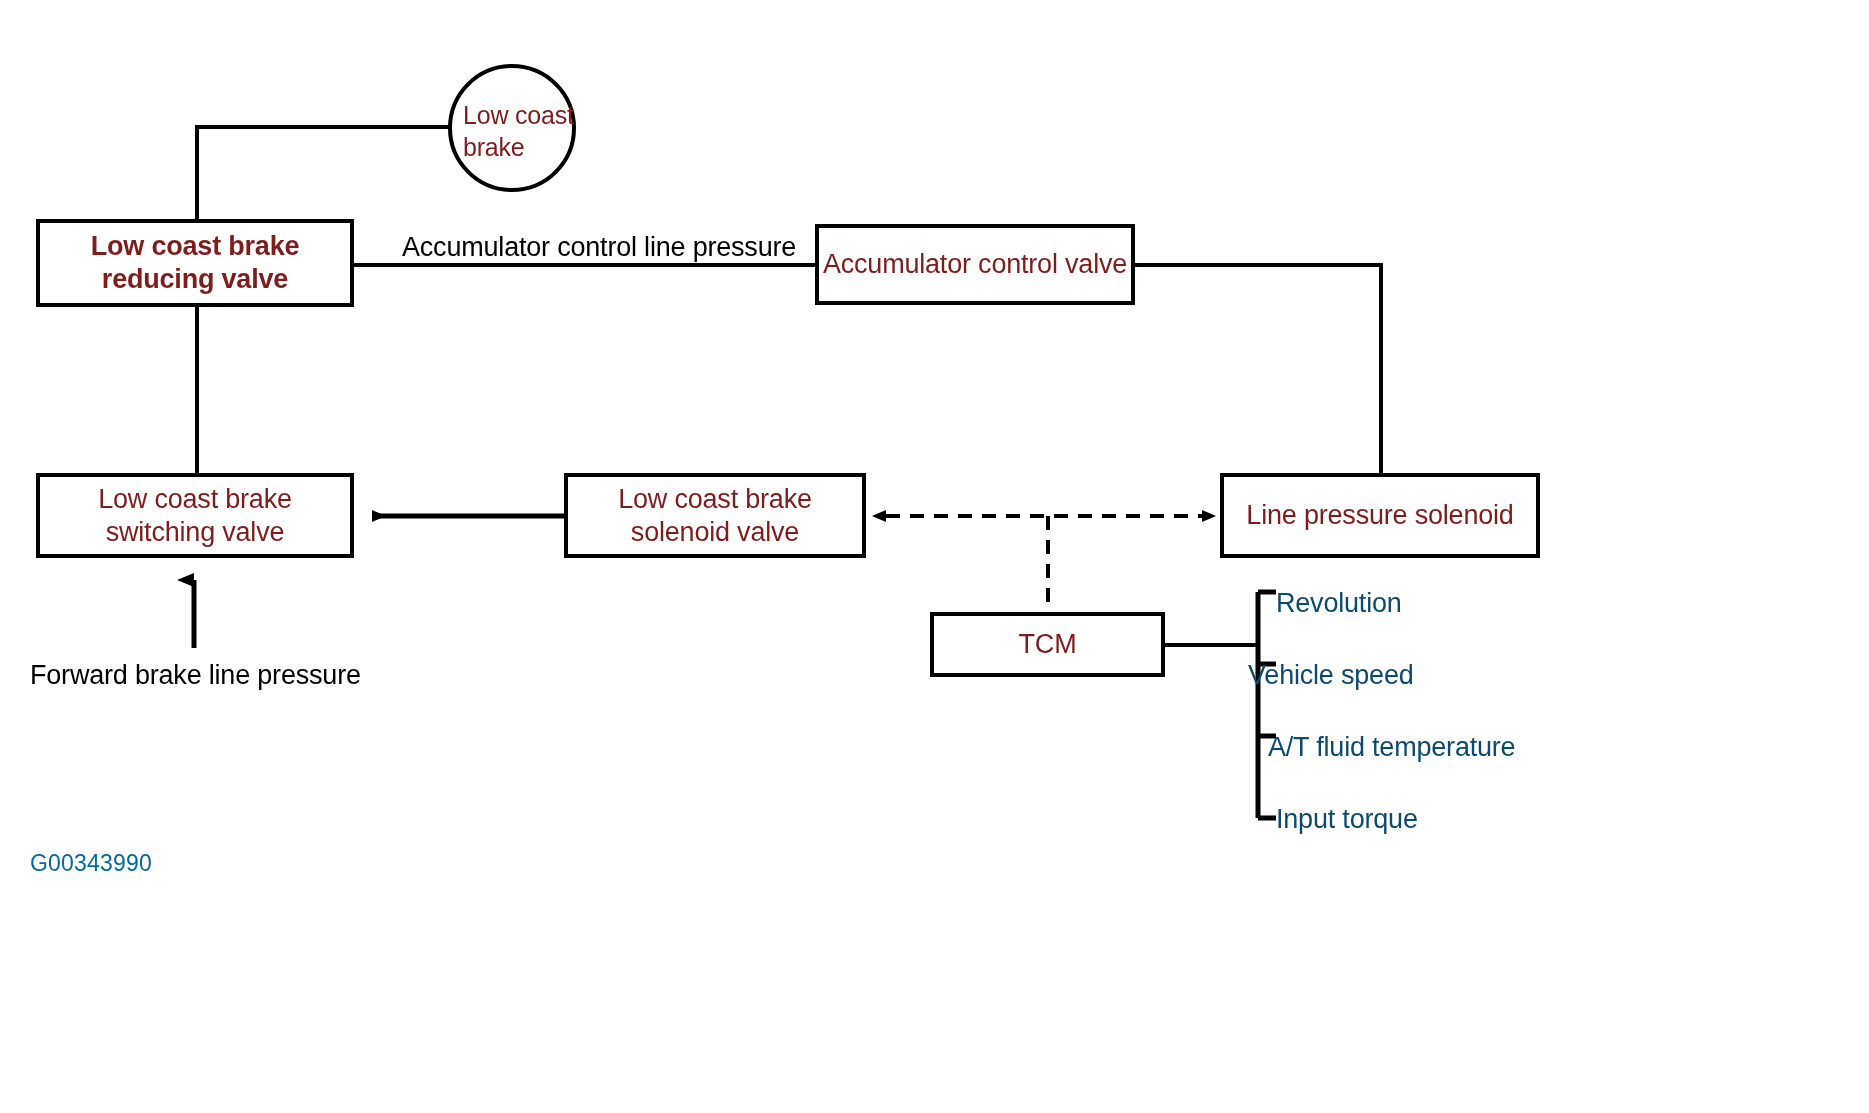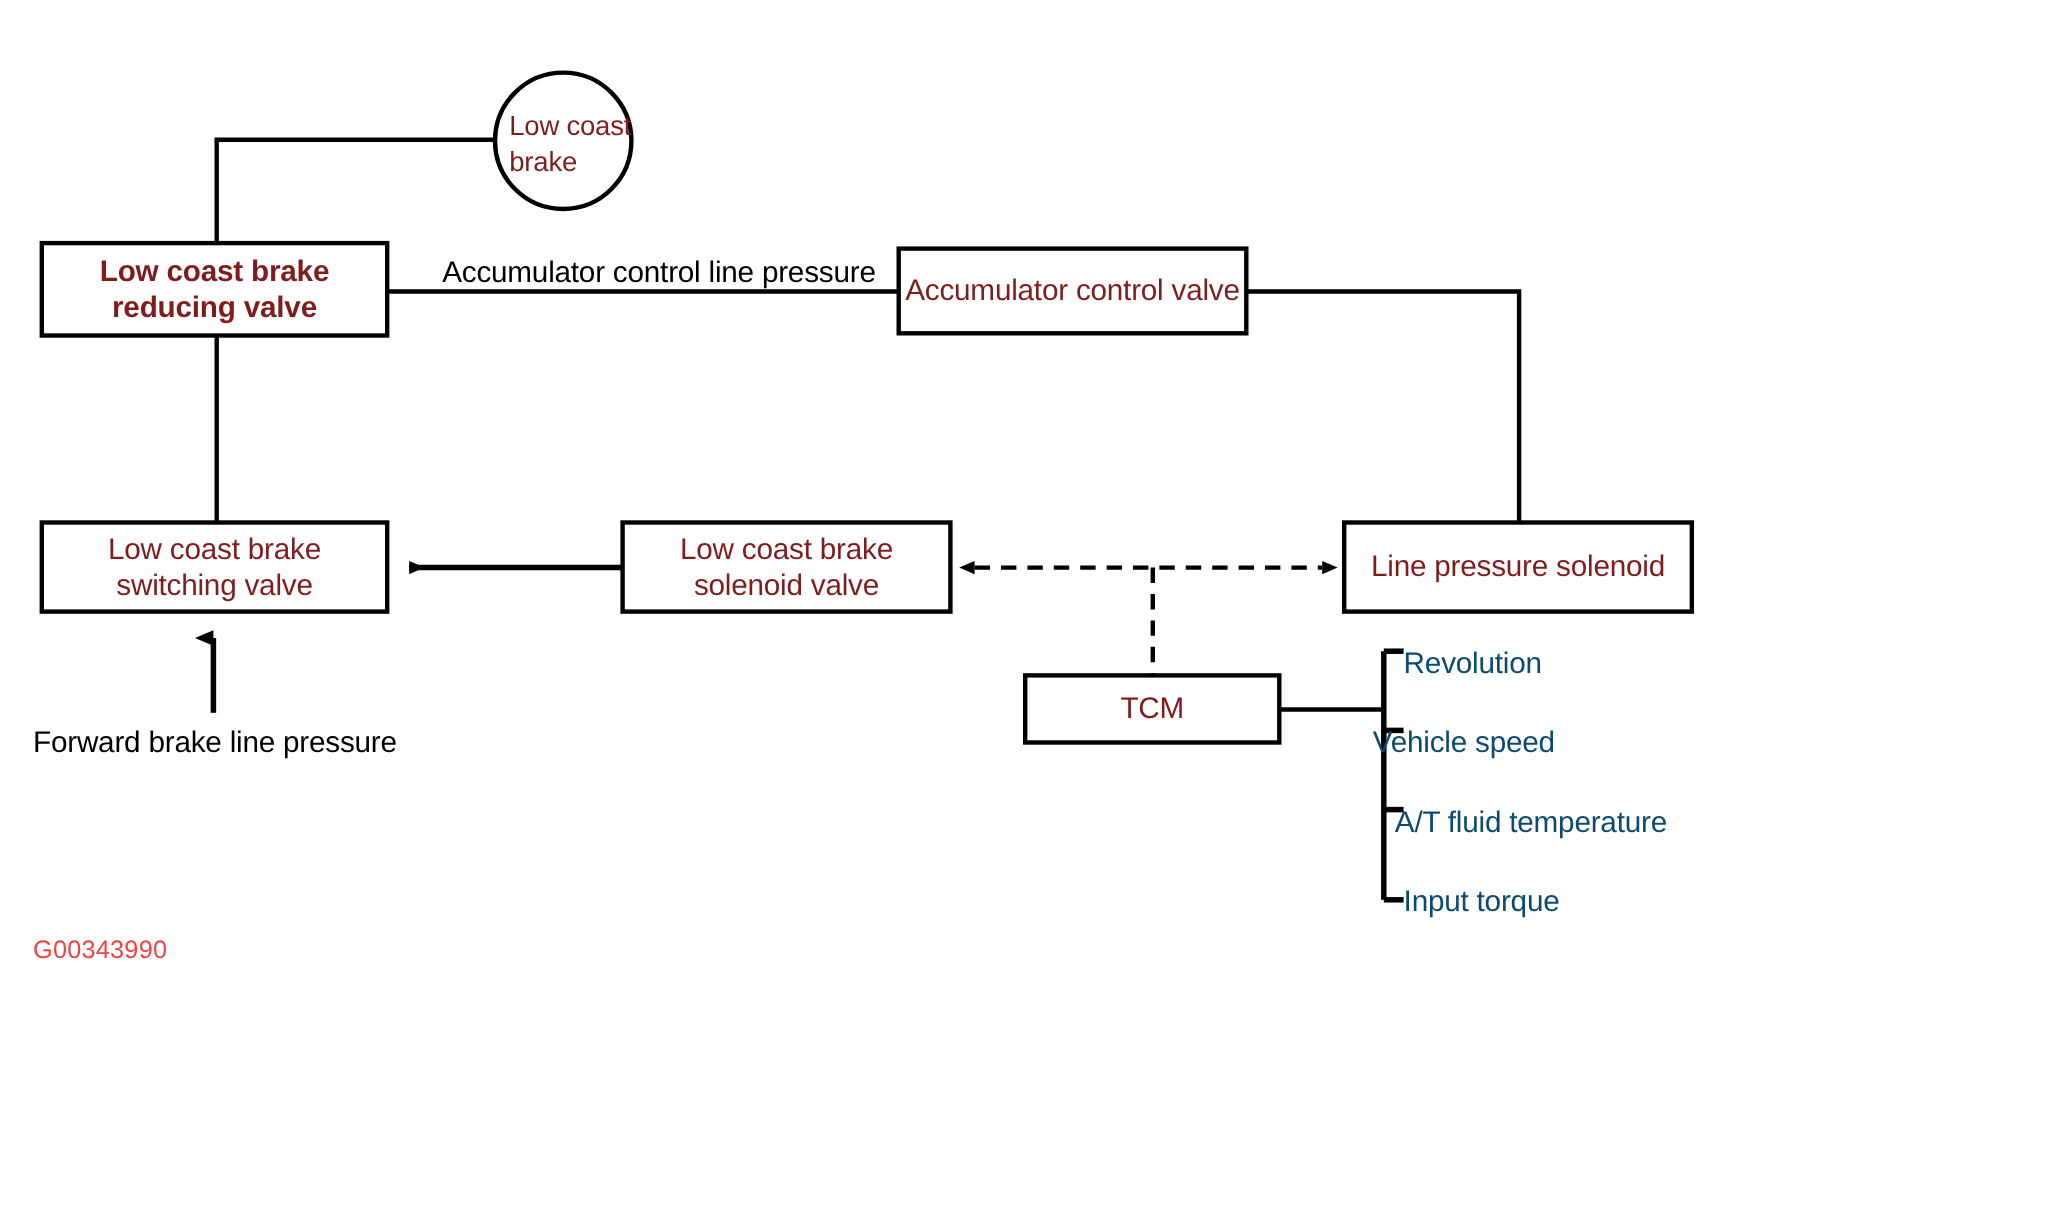--- a/index.html
+++ b/index.html
@@ -55,21 +55,21 @@
   }
   .input-label {
     position: absolute;
     color: #0c4a6e;
     font-size: 27px;
     white-space: nowrap;
     letter-spacing: -0.2px;
   }
   .figure-id {
     position: absolute;
-    color: #ef4444;
+    color: #0369a1;
     font-size: 23px;
     white-space: nowrap;
     letter-spacing: 0.2px;
   }
 </style>
 </head>
 <body>
 
 <div id="diagram-root">
 

